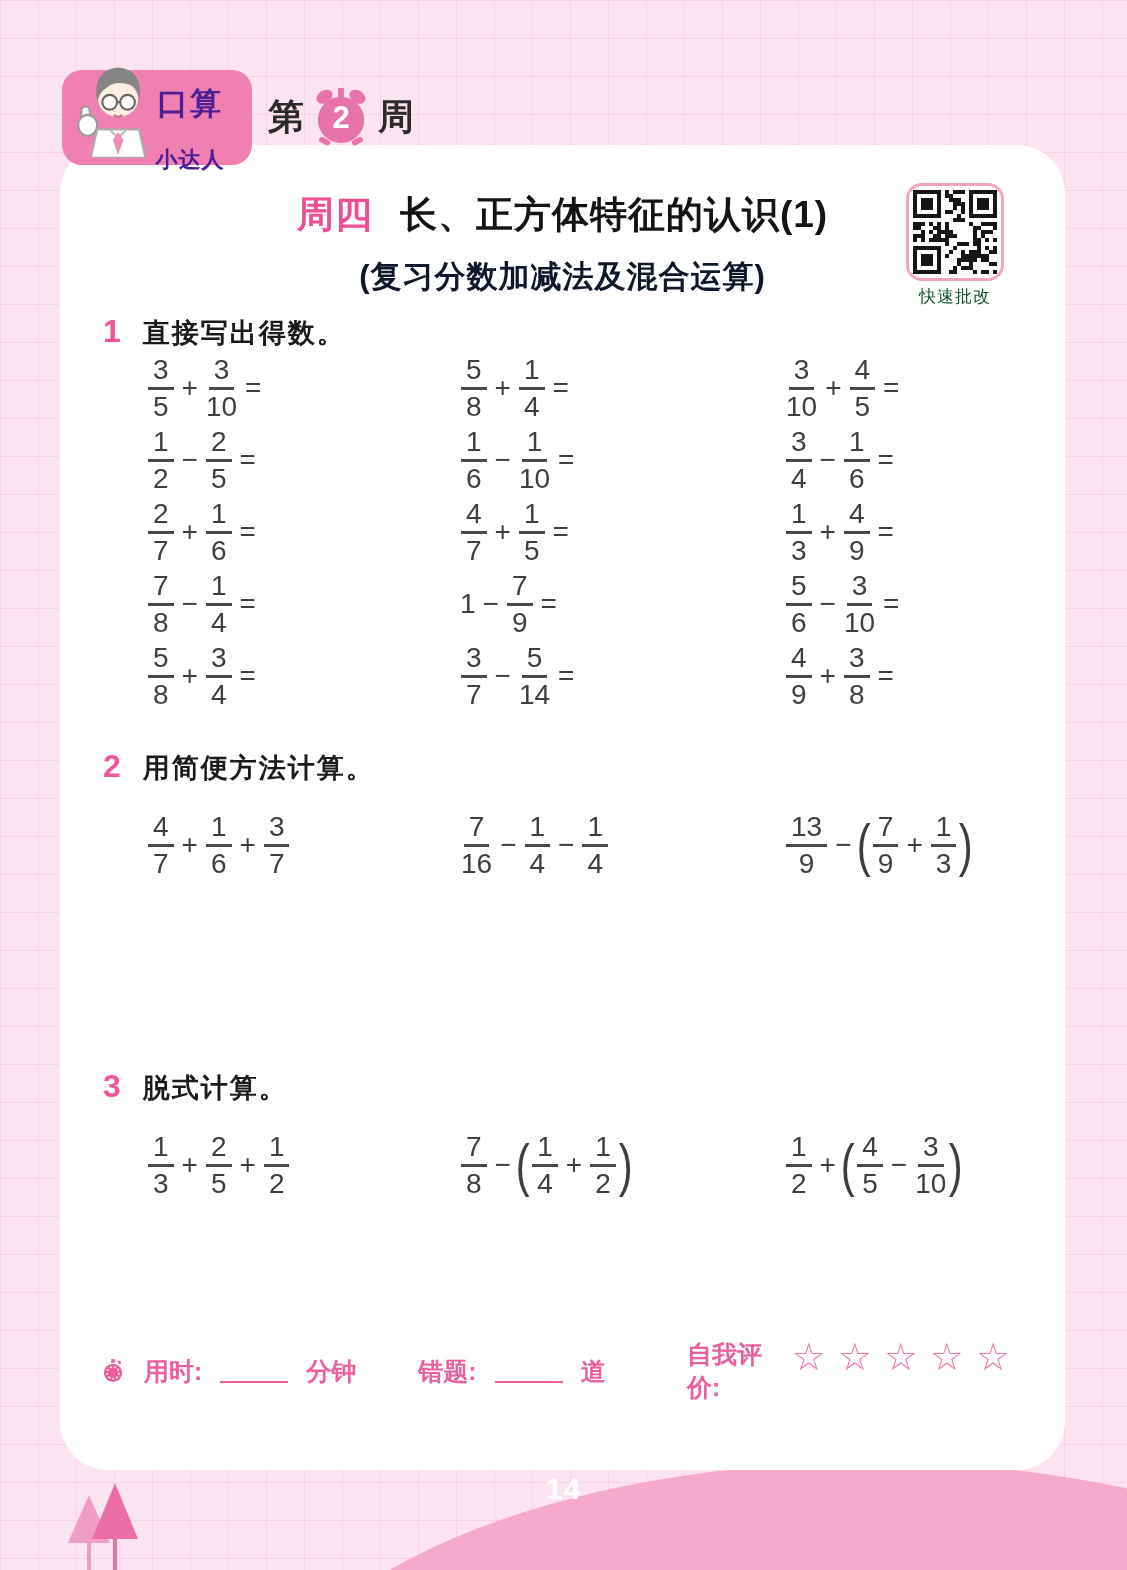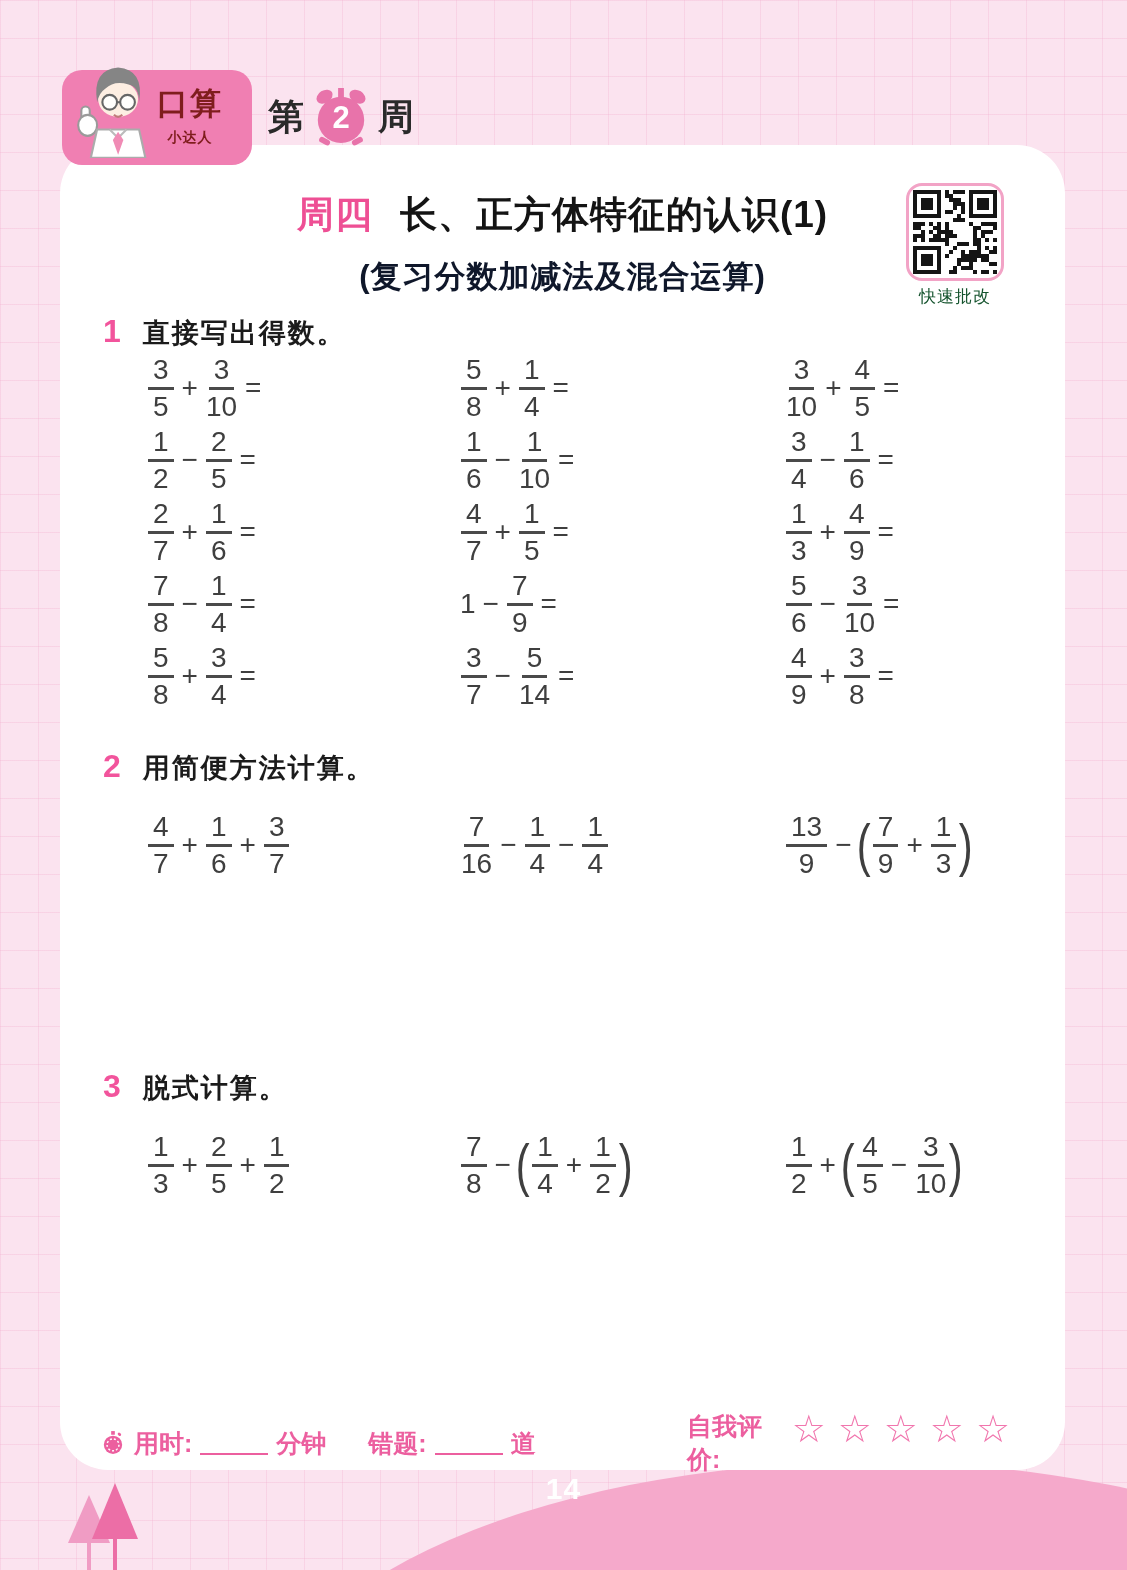--- a/index.html
+++ b/index.html
@@ -25,23 +25,23 @@
   .tree-light .stem{ left:19px; top:56px; height:40px; background:#f09cc4; }
   .tree-dark .cone{ left:24px; top:0; border-left:23px solid transparent; border-right:23px solid transparent; border-bottom:56px solid #ec6ea6; }
   .tree-dark .stem{ left:45px; top:52px; height:46px; background:#ec6ea6; }
   .page-num{ position:absolute; left:0; right:0; top:1472px; text-align:center;
     color:#fff; font-size:30px; font-weight:600; letter-spacing:1px; }
 
   
   .logo-badge{ position:absolute; left:62px; top:70px; width:190px; height:95px;
     background:#f07fb2; border-radius:20px; z-index:5; }
   .logo-badge svg{ position:absolute; left:12px; top:-12px; }
-  .logo-text{ position:absolute; right:10px; top:13px; width:104px; text-align:center; color:#7f1d1d; }
+  .logo-text{ position:absolute; right:10px; top:13px; width:104px; text-align:center; color:#4c1d95; }
   .logo-text .l1{ font-size:31px; font-weight:bold; letter-spacing:2px; }
-  .logo-text .l2{ font-size:14px; font-weight:bold; margin-top:4px; letter-spacing:1px; }
+  .logo-text .l2{ font-size:22px; font-weight:bold; margin-top:20px; letter-spacing:1px; }
   .week{ position:absolute; left:268px; top:86px; display:flex; align-items:center; gap:8px;
     font-size:36px; font-weight:700; color:#2a2a2a; z-index:5; }
   .clock{ position:relative; width:58px; height:62px; }
   .clock .num{ position:absolute; left:0; top:14px; width:58px; text-align:center;
     color:#fff; font-size:31px; font-weight:bold; }
 
   
   .card{ position:absolute; left:60px; top:145px; width:1005px; height:1325px;
     background:#fff; border-radius:48px; z-index:2; }
 
@@ -68,22 +68,22 @@
 
   .prob{ display:flex; align-items:center; font-size:28px; color:#3f3f3f; }
   .frac{ display:inline-flex; flex-direction:column; align-items:center; margin:0 3px; line-height:1.12; }
   .frac .num{ padding:0 5px 1px; border-bottom:3px solid #4a4a4a; }
   .frac .den{ padding-top:1px; }
   .op{ margin:0 5px; }
   .int{ margin:0 2px; }
   .paren{ font-size:58px; line-height:1; font-weight:400; transform:scaleX(.72); margin:0 -3px; color:#3f3f3f; }
 
   
-  .footer-row{ position:absolute; left:42px; top:1278px; width:920px; height:40px;
-    display:flex; align-items:center; color:#ec5f9f; font-size:25px; font-weight:600; }
+  .footer-row{ position:absolute; left:42px; top:1206px; width:920px; height:40px;
+    display:flex; align-items:center; color:#ec5f9f; font-size:25px; font-weight:600;gap:10px; }
   .footer-row .blank{ display:inline-block; width:68px; border-bottom:2px solid #ec5f9f;
     height:24px; margin:0 8px; }
   .sw-icon{ margin-right:10px; display:flex; }
   .gap1{ width:42px; } 
   .eval{ position:absolute; left:585px; display:flex; align-items:flex-start; }
   .stars{ font-size:38px; font-weight:400; color:#f176ae; letter-spacing:12px; margin-left:14px; line-height:1; }
 </style>
 </head>
 <body>
 

